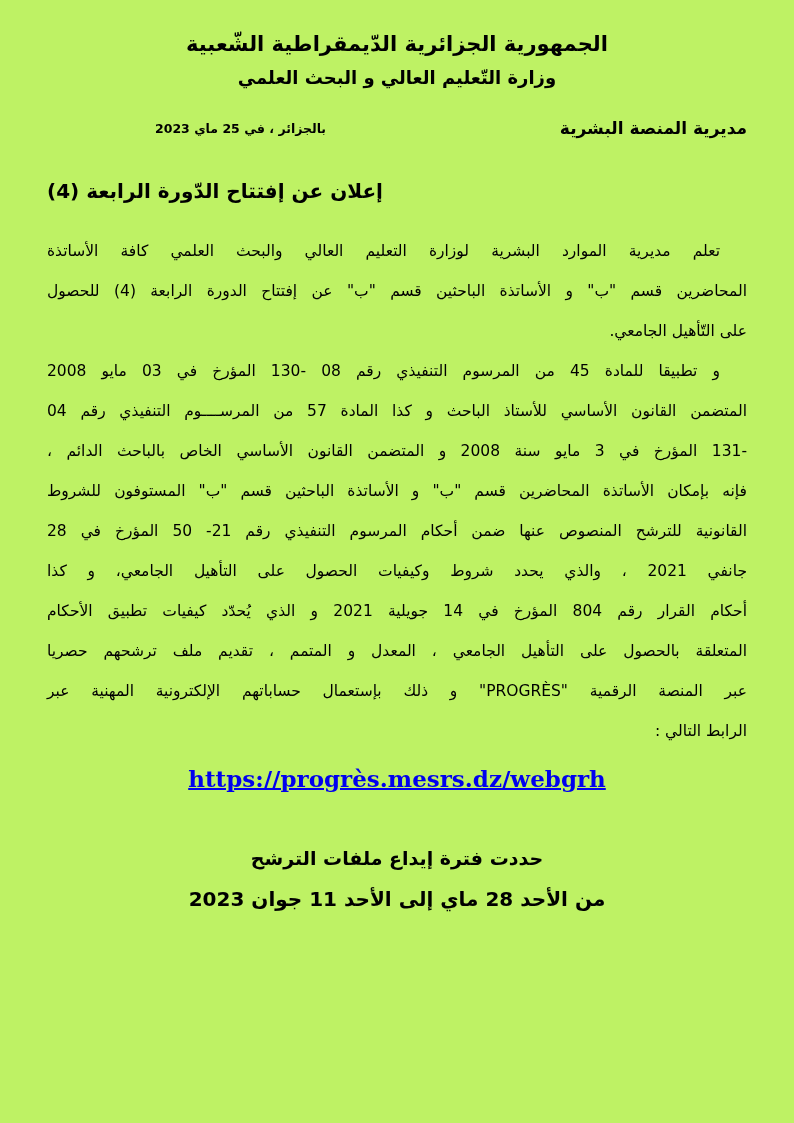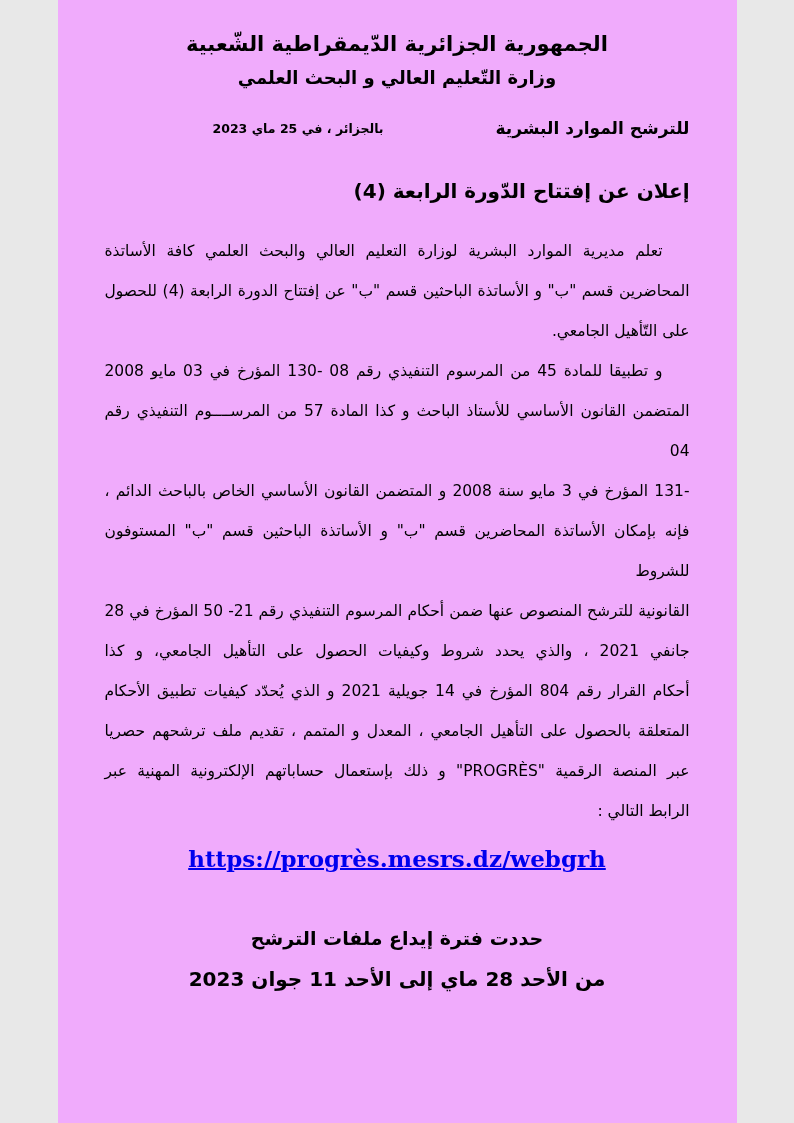--- a/index.html
+++ b/index.html
@@ -1,23 +1,23 @@
 <!DOCTYPE html>
 <html lang="ar" dir="rtl"><head>
 <meta charset="utf-8">
 <style>
   * { margin: 0; padding: 0; box-sizing: border-box; }
   html, body { background: #e8e8e8; }
   body { font-family: "DejaVu Sans", sans-serif; color: #000; }
 
   .page {
-    width: 679px;
+    width: 794px;
     height: 1123px;
     margin: 0 auto;
-    background: #f0abfc;
+    background: #bef264;
     direction: rtl;
     padding: 26px 47px 0 47px;
     overflow: hidden;
   }
 
   
   .hdr-line1 {
     text-align: center;
     font-weight: bold;
     font-size: 21px;
@@ -39,21 +39,21 @@
     margin-top: 24px;
     padding-left: 108px;
     font-weight: bold;
   }
   .dept { font-size: 17px; }
   .place-date { font-size: 12.5px; }
 
   
   .doc-title {
     margin-top: 32px;
-    text-align: right;
+    text-align: left;
     font-weight: bold;
     font-size: 20px;
     line-height: 43px;
   }
 
   
   .doc-body {
     margin-top: 18px;
     font-size: 15.5px;
     line-height: 40px;
@@ -100,21 +100,21 @@
 <body>
 
 <div class="page">
 
   <div>
     <div class="hdr-line1">الجمهورية الجزائرية الدّيمقراطية الشّعبية</div>
     <div class="hdr-line2">وزارة التّعليم العالي و البحث العلمي</div>
   </div>
 
   <div class="meta-row">
-    <div class="dept">للترشح الموارد البشرية</div>
+    <div class="dept">مديرية المنصة البشرية</div>
     <div class="place-date">بالجزائر ، في 25 ماي 2023</div>
   </div>
 
   <div class="doc-title">
     <div>إعلان عن إفتتاح الدّورة الرابعة (4)</div>
   </div>
 
   <div class="doc-body">
 
     <div class="para">

